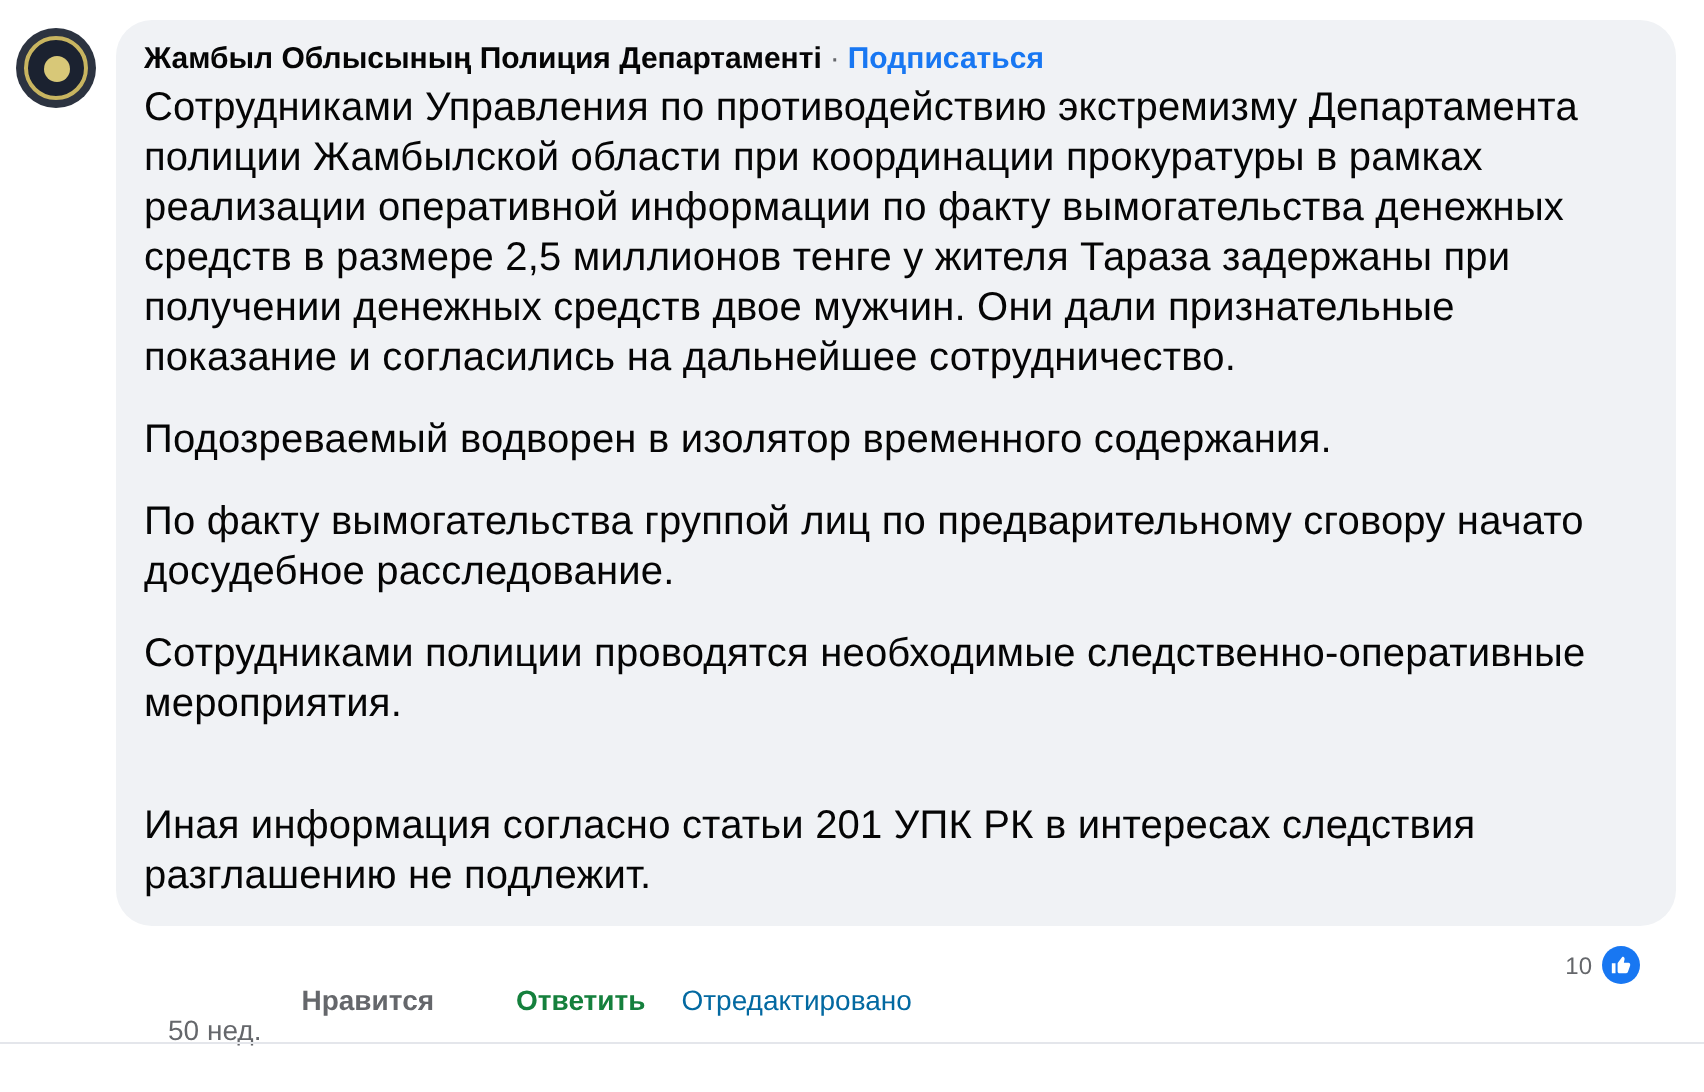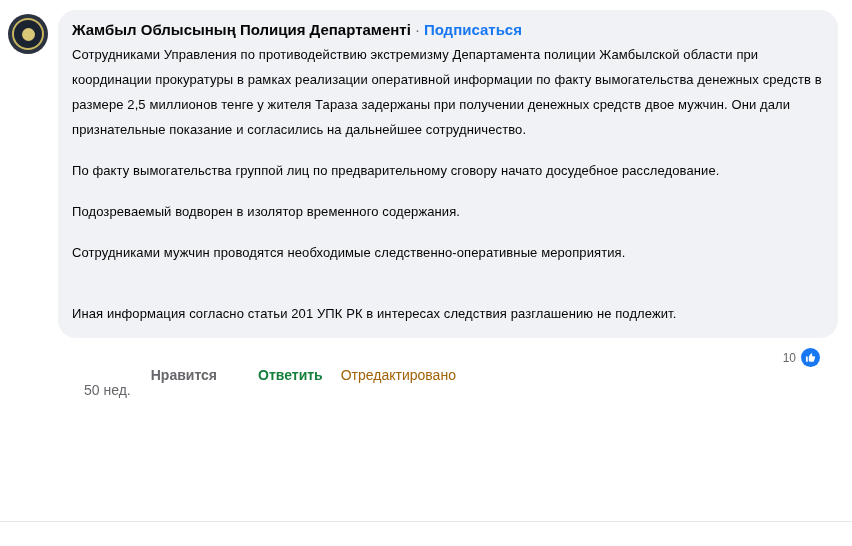--- a/index.html
+++ b/index.html
@@ -90,21 +90,21 @@
     margin: 0 4px;
     font-weight: normal;
   }
   .follow-link {
     color: #1877f2;
     font-weight: bold;
     cursor: pointer;
   }
 
   .para {
-    font-size: 13px;
+    font-size: 20px;
     line-height: 25px;
     color: #050505;
     margin: 0 0 16px 0;
     letter-spacing: 0.1px;
   }
   .para:last-of-type {
     margin-bottom: 0;
     margin-top: 36px;
   }
 
@@ -130,21 +130,21 @@
     color: #65676b;
     cursor: pointer;
   }
   .actions .plain {
     font-weight: bold;
     color: #15803d;
     cursor: pointer;
     margin-left: 23px;
   }
   .actions .edited {
-    color: #a16207;
+    color: #0369a1;
   }
 
   .reactions {
     position: absolute;
     right: 18px;
     top: 10px;
     display: flex;
     align-items: center;
     font-size: 12px;
     color: #65676b;
@@ -189,23 +189,23 @@
     </div>
 
     <div class="bubble-wrap">
       <div class="bubble">
 
         <div class="name-line">
           <span class="author-name">Жамбыл Облысының Полиция Департаменті</span><span class="dot-sep">·</span><span class="follow-link">Подписаться</span>
         </div>
 
         <p class="para">Сотрудниками Управления по противодействию экстремизму Департамента полиции Жамбылской области при координации прокуратуры в рамках реализации оперативной информации по факту вымогательства денежных средств в размере 2,5 миллионов тенге у жителя Тараза задержаны при получении денежных средств двое мужчин. Они дали признательные показание и согласились на дальнейшее сотрудничество.</p>
+        <p class="para">Подозреваемый водворен в изолятор временного содержания.</p>
         <p class="para">По факту вымогательства группой лиц по предварительному сговору начато досудебное расследование.</p>
-        <p class="para">Подозреваемый водворен в изолятор временного содержания.</p>
-        <p class="para">Сотрудниками мужчин проводятся необходимые следственно-оперативные мероприятия.</p>
+        <p class="para">Сотрудниками полиции проводятся необходимые следственно-оперативные мероприятия.</p>
         <p class="para">Иная информация согласно статьи 201 УПК РК в интересах следствия разглашению не подлежит.</p>
 
       </div>
 
       <div class="actions">
         <span class="act time">50 нед.</span>
         <span class="act strong">Нравится</span>
         <span class="act plain">Ответить</span>
         <span class="act edited">Отредактировано</span>
 

